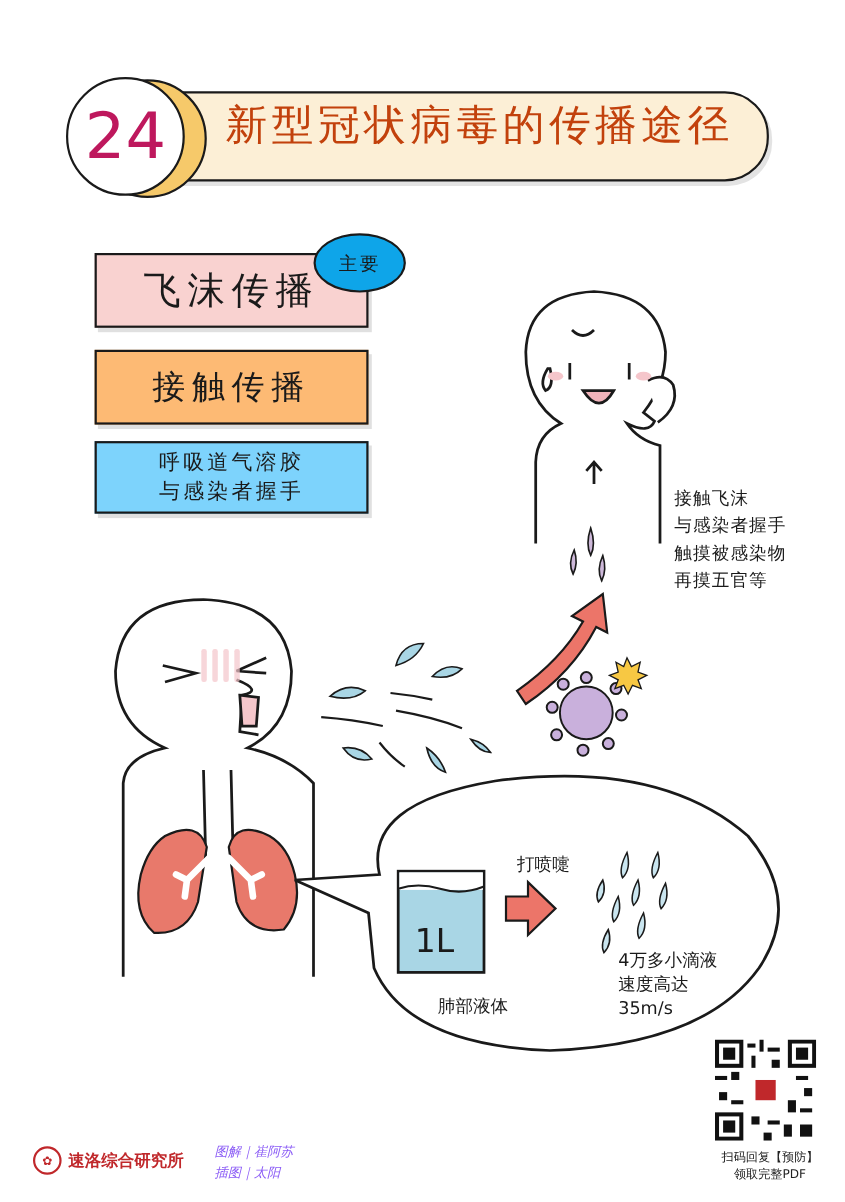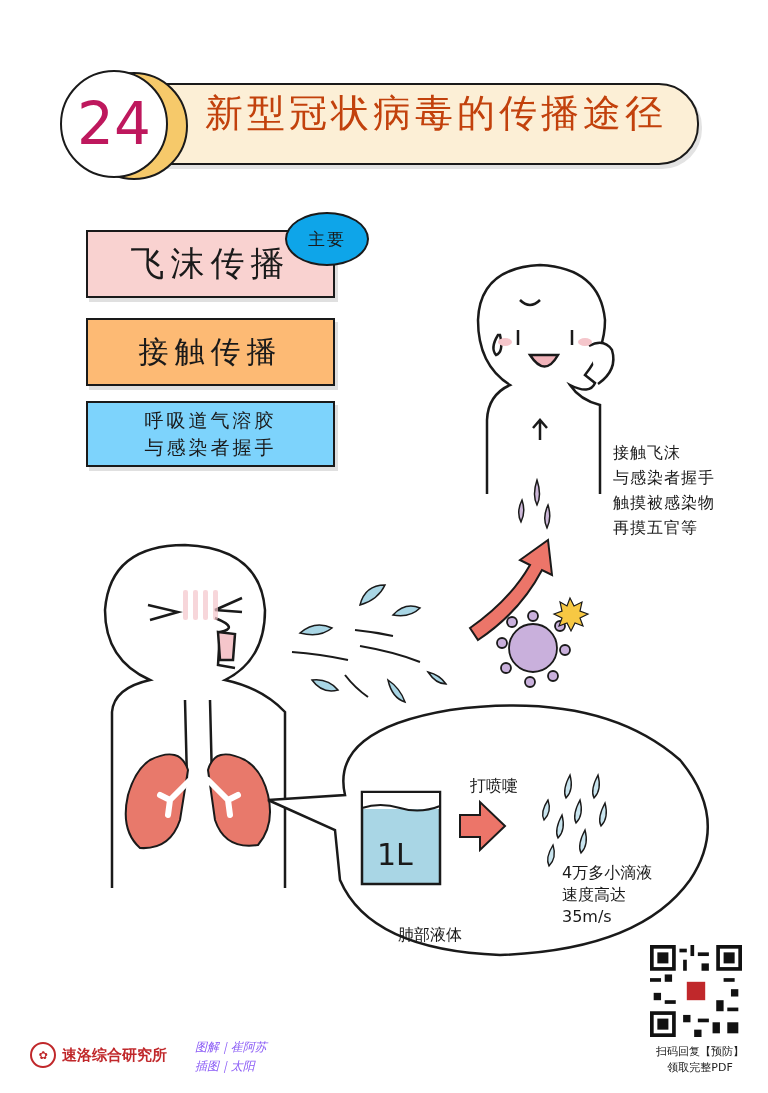--- a/index.html
+++ b/index.html
@@ -154,21 +154,21 @@
 </svg>
 
 <div class="abs note">
   <div>接触飞沫</div>
   <div>与感染者握手</div>
   <div>触摸被感染物</div>
   <div>再摸五官等</div>
 </div>
 
 <div class="abs lbl" style="left:458px;top:776px;margin-left:12px;">打喷嚏</div>
-<div class="abs lbl" style="left:398px;top:905px;margin-top:20px;">肺部液体</div>
+<div class="abs lbl" style="left:398px;top:905px;">肺部液体</div>
 <div class="abs lbl" style="left:562px;top:862px;line-height:22px;">
   <div>4万多小滴液</div>
   <div>速度高达</div>
   <div>35m/s</div>
 </div>
 
 <div class="abs footer-logo">
   <span class="logo-icon">✿</span>
   <span>速洛综合研究所</span>
 </div>

